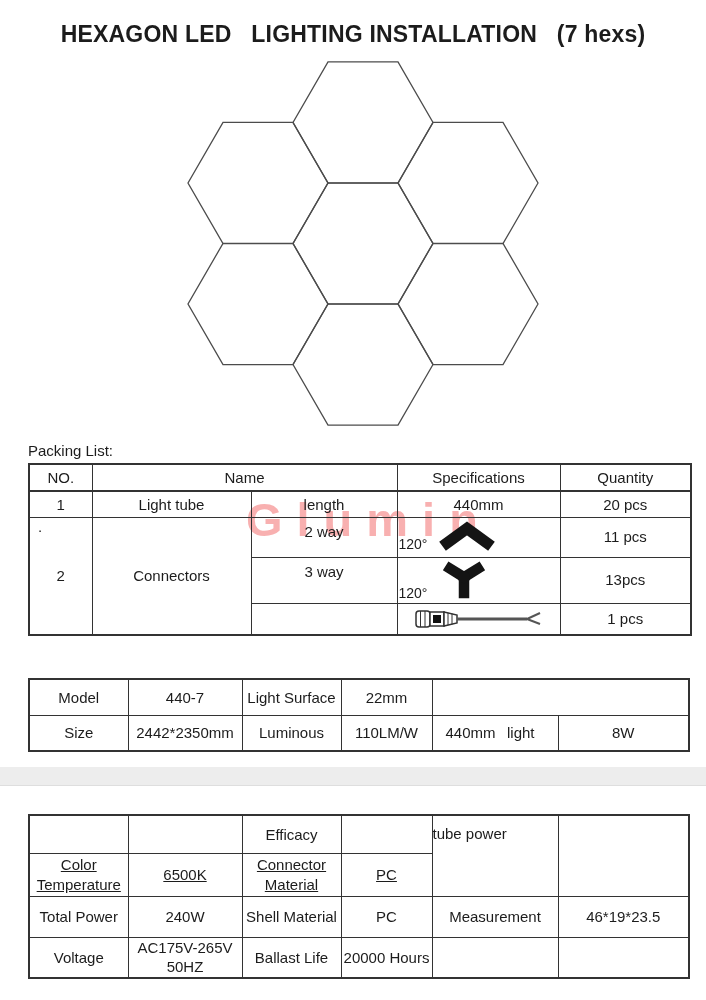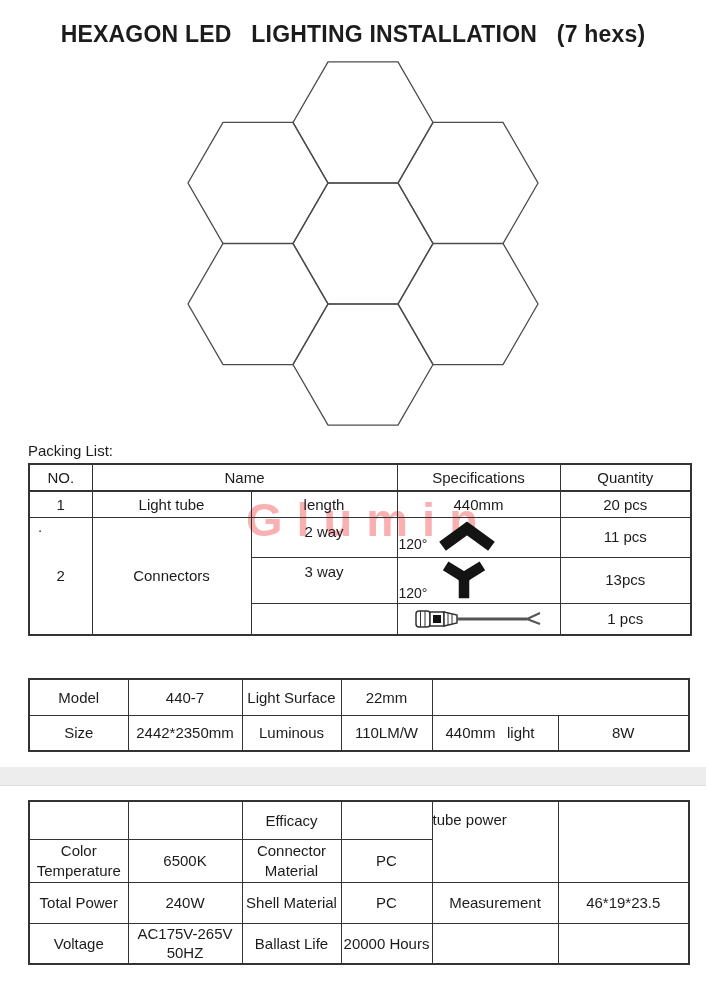--- a/index.html
+++ b/index.html
@@ -25,23 +25,23 @@
   td.vtop{vertical-align:top;padding-top:4px;}
   td.rel{position:relative;}
   .dot{position:absolute;left:8px;top:0;line-height:18px;}
   .iconrow{display:flex;justify-content:flex-start;align-items:flex-end;gap:9px;padding-bottom:5px;}
   .iconrow .deg{line-height:14px;font-size:14px;}
   .cordwrap{display:flex;justify-content:center;align-items:center;}
   table.specs{width:660px;border:2px solid #333;margin-top:42px;}
   table.specs tr{height:36px;}
   .split{display:flex;justify-content:space-between;align-items:center;padding:0 22px 0 12px;}
   .band{width:706px;height:18px;background:#ededed;border-bottom:1px solid #dedede;margin-top:15px;}
-  table.specs2{width:660px;border:2px solid #333;margin-top:14px;}
+  table.specs2{width:660px;border:2px solid #333;margin-top:28px;}
   table.specs2 tr.b1{height:38px;}
-  table.specs2 tr.b2{height:43px;}
+  table.specs2 tr.b2{height:43px;text-decoration:underline;}
   table.specs2 tr.b3{height:41px;}
   table.specs2 tr.b4{height:41px;}
   td.tl{text-align:left;vertical-align:top;padding:8px 0 0 0;}
 </style>
 </head>
 <body>
 
 <div class="page">
 
   <div class="title">HEXAGON LED   LIGHTING INSTALLATION   (7 hexs)</div>

